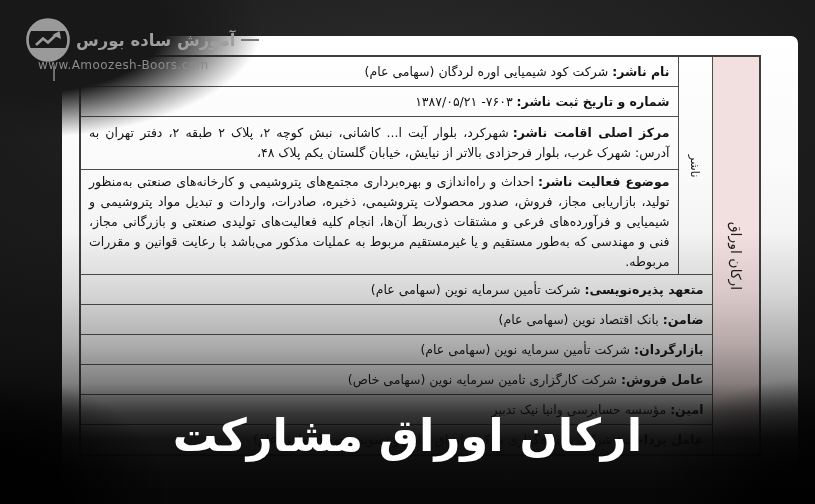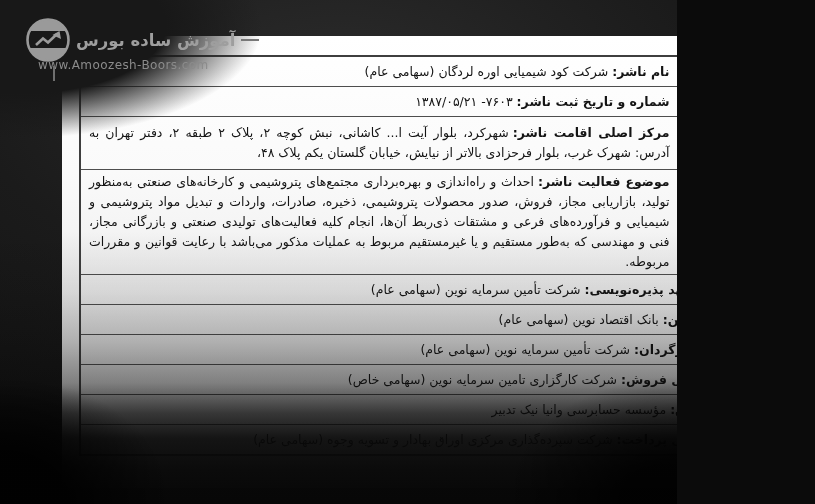--- a/index.html
+++ b/index.html
@@ -1,16 +1,16 @@
 <!DOCTYPE html>
 <html lang="fa"><head>
 <meta charset="utf-8">
 <style>
   html,body{margin:0;padding:0;background:#0b0b0b;}
-  .canvas{position:relative;width:677px;height:504px;overflow:hidden;
+  .canvas{position:relative;width:815px;height:504px;overflow:hidden;
     background:radial-gradient(ellipse 120% 90% at 50% 18%, #2c2c2c 0%, #1b1b1b 45%, #101010 100%);
     font-family:"DejaVu Sans", sans-serif;}
   
   .page{position:absolute;left:62px;top:36px;width:736px;height:452px;border-radius:7px;
     background:linear-gradient(180deg,#ffffff 0%, #fafafa 30%, #ececec 60%, #dcdcdc 85%, #cfcfcf 100%);
     z-index:1;}
   
   table.doc-table{position:absolute;left:17px;top:19px;width:680px;border-collapse:collapse;table-layout:fixed;
     border:2px solid #3e3e3e;background:transparent;}
   table.doc-table td{border:1px solid #4e4e4e;vertical-align:middle;}
@@ -109,14 +109,15 @@
         <polyline points="10,27 17,20.5 22,24.5 31,16" fill="none" stroke="#9a9a9a" stroke-width="2.6"></polyline>
         <polygon points="33.5,13 35,21 26.5,17" fill="#9a9a9a"></polygon>
       </svg>
       <span class="brand">آموزش ساده بورس</span>
       <span class="rule"></span>
     </div>
     <div class="url">www.Amoozesh-Boors.com</div>
     <div class="tick"></div>
   </div>
 
+  <div class="big-title">ارکان اوراق مشارکت</div>
 
 </div>
 
 </body></html>

